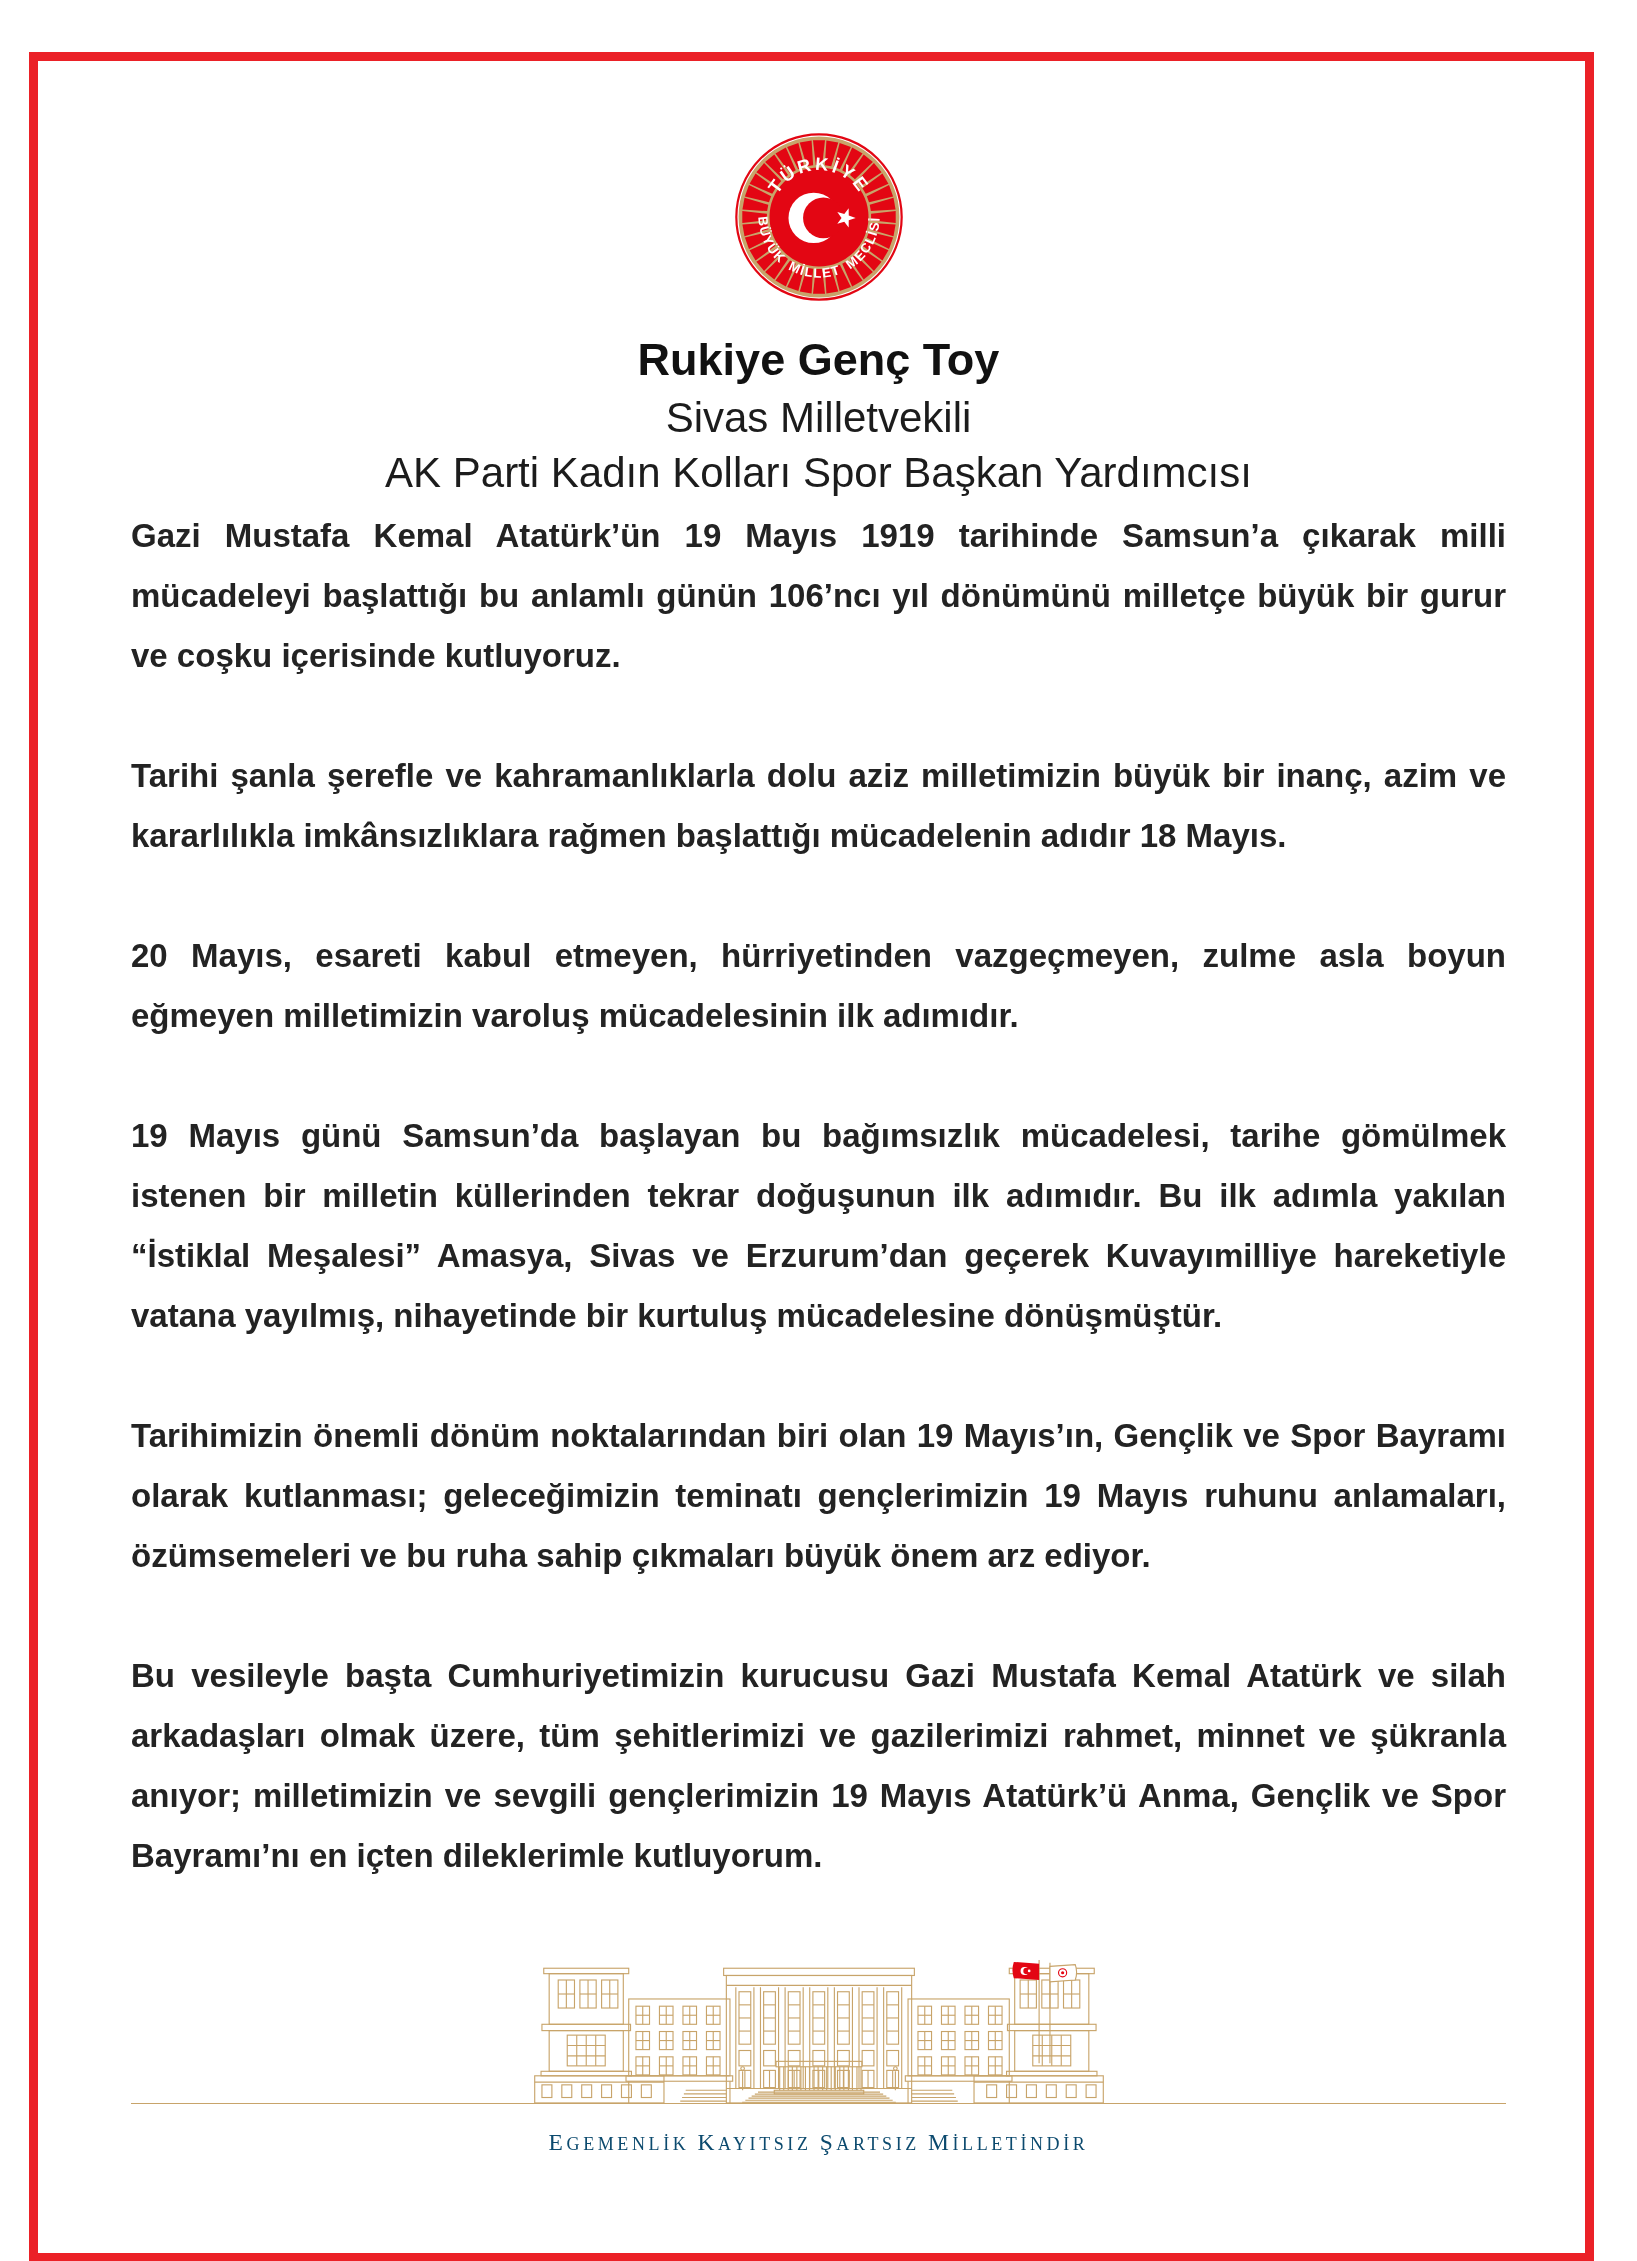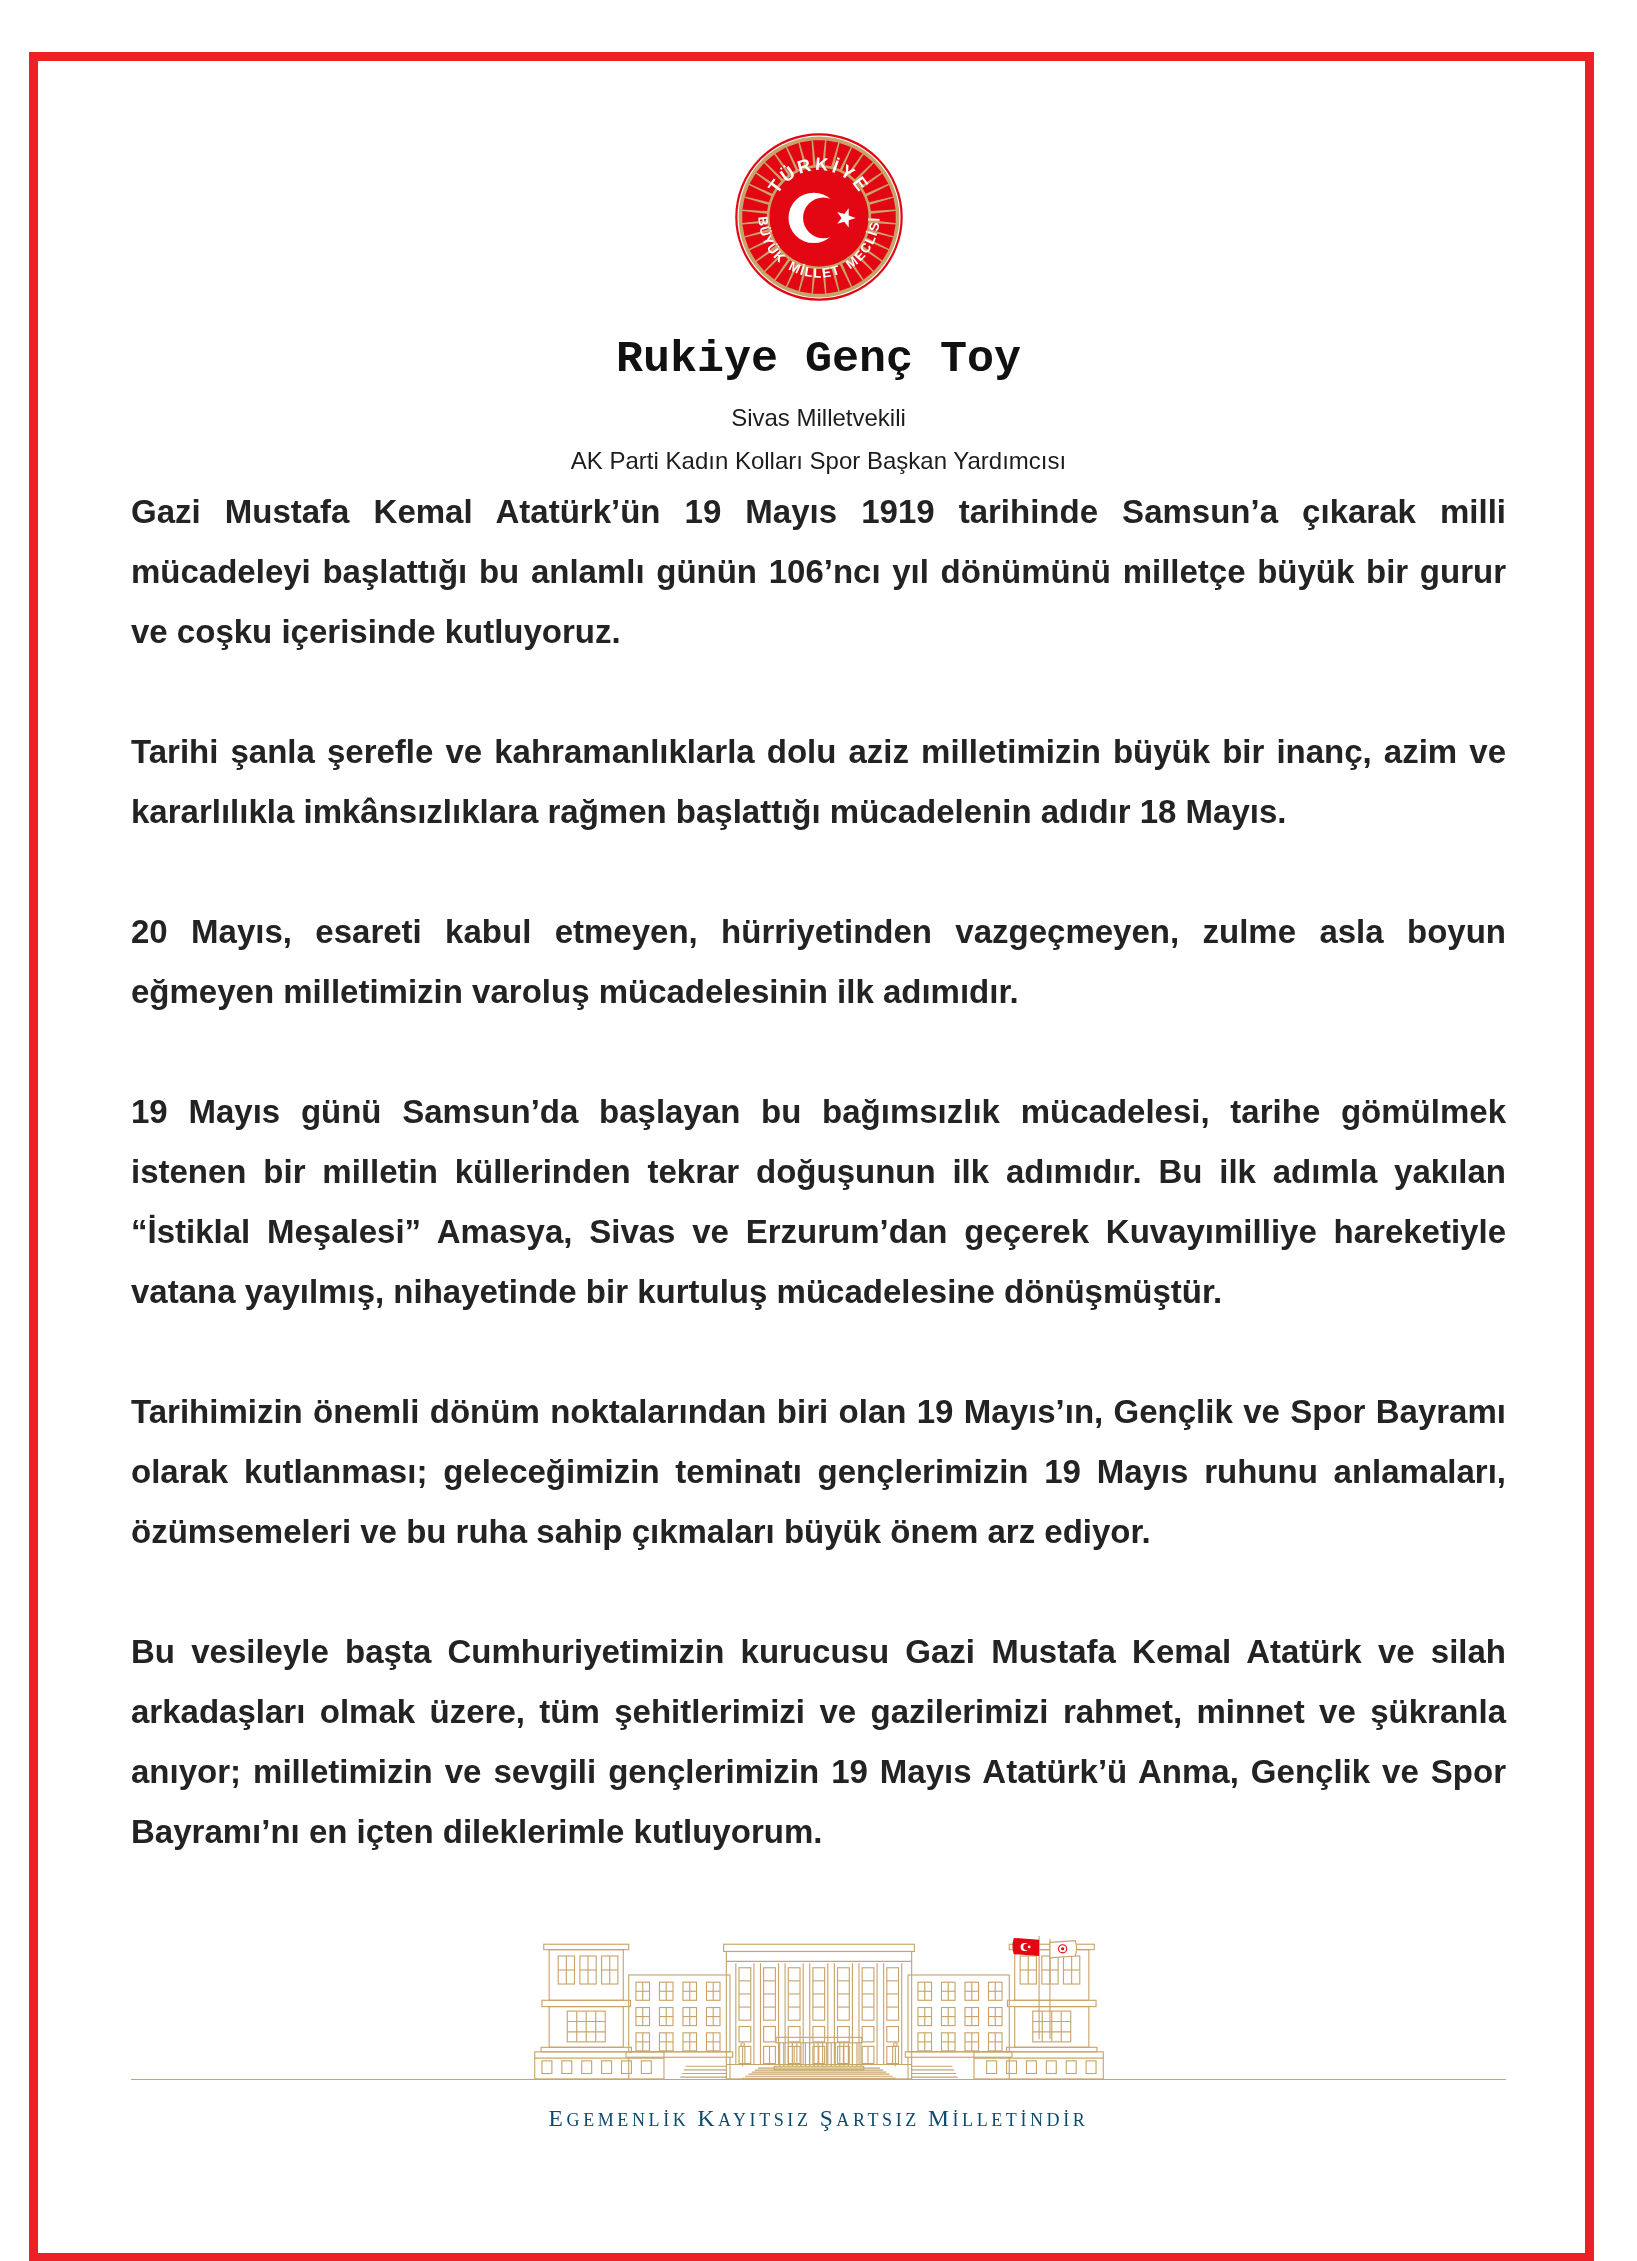--- a/index.html
+++ b/index.html
@@ -2,23 +2,23 @@
 <html style="font-size:7.2px"><head>
 <meta charset="utf-8">
 <style>
   html,body{margin:0;padding:0;background:#ffffff;}
   .page{position:relative;width:1637px;height:2316px;background:#ffffff;overflow:hidden;
         font-family:"Liberation Sans",sans-serif;}
   .frame{position:absolute;left:29px;top:52px;right:43px;bottom:54px;
          border:9.5px solid #EB2127;pointer-events:none;}
   .content{position:absolute;left:131px;top:0;width:1375px;}
   .seal-wrap{width:168px;height:168px;margin:133px auto 0;}
-  .name{font-family:Liberation Mono, monospace;font-weight:700;font-size:45px;line-height:50px;
+  .name{font-family:Liberation Sans, sans-serif;font-weight:700;font-size:45px;line-height:50px;
         text-align:center;color:#111111;margin:34px 0 0;}
-  .sub{font-size:24px;line-height:43px;text-align:center;color:#1c1c1c;margin:0;}
+  .sub{font-size:42px;line-height:43px;text-align:center;color:#1c1c1c;margin:12px;}
   .sub.first{margin-top:11px;}
   .bodytext{font-size:33px;line-height:60px;color:#232323;text-align:justify;margin:0 0 60px;font-weight:bold;}
   .bodytext:first-of-type{margin-top:43px;}
   .building-section{position:relative;height:156px;margin-top:62px;}
   .ground-line{position:absolute;left:0;right:0;bottom:0;border-top:1.4px solid #C8A46A;}
   .building-svg{position:absolute;left:50%;transform:translateX(-50%);bottom:0;}
   .slogan{font-family:"Liberation Serif",serif;color:#0c4a6e;font-size:18px;letter-spacing:3.6px;
           text-align:center;margin-top:25px;white-space:nowrap;}
   .slogan .initial{font-size:23.5px;}
   svg text{font-family:"Liberation Sans",sans-serif;}

